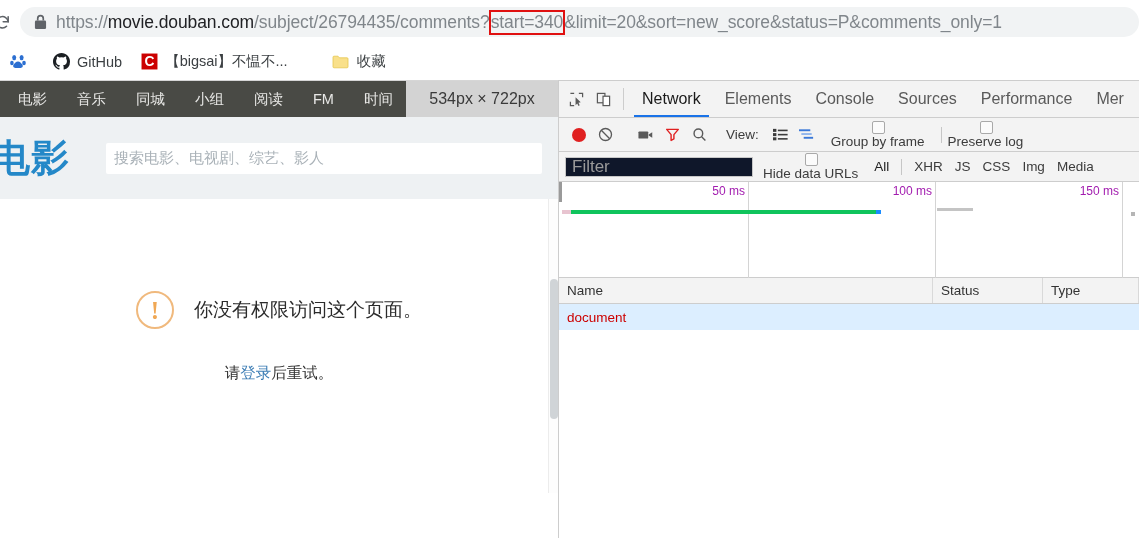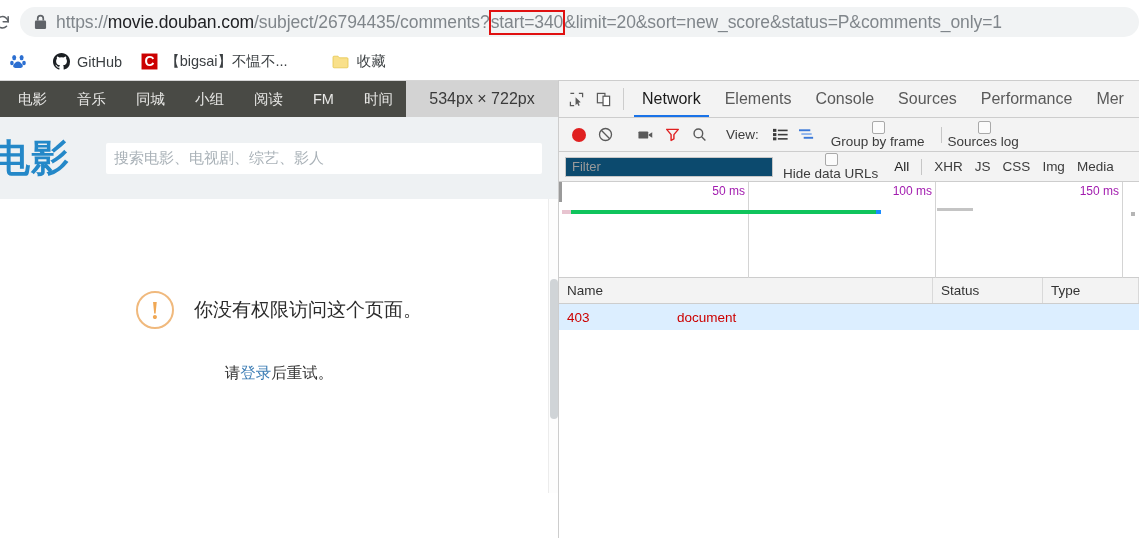--- a/index.html
+++ b/index.html
@@ -256,23 +256,23 @@
 
   .dt-filterbar {
     height: 30px;
     background: #f3f3f3;
     border-bottom: 1px solid #cdcdcd;
     display:flex; align-items:center;
     padding-left: 6px;
     font-size: 13.5px; color:#3c3c3c;
   }
   .filter-input {
-    width: 208px; height: 20px;
-    background:#0c4a6e; border:1px solid #c7c7c7;
-    font-size: 13px; color:#9a9a9a;
+    width: 188px; height: 20px;
+    background:#0f172a; border:1px solid #c7c7c7;
+    font-size: 17px; color:#9a9a9a;
     padding-left: 6px; display:flex; align-items:center;
     margin-right: 10px;
   }
   .ftype { margin: 0 6px; white-space: nowrap; }
   .ftype.active { color: #222; }
   .vsep { width:1px; height:16px; background:#c6c6c6; margin: 0 6px; }
 
   .dt-overview {
     height: 96px;
     background:#ffffff;
@@ -515,21 +515,21 @@
           </svg>
         </div>
         <div class="tb-gap"></div>
         <div class="tb-item">
           <span class="cbx"></span>
           <span class="tb-label">Group by frame</span>
         </div>
         <div class="vsep"></div>
         <div class="tb-item">
           <span class="cbx"></span>
-          <span class="tb-label">Sources log</span>
+          <span class="tb-label">Preserve log</span>
         </div>
       </div>
 
       <div class="dt-filterbar">
         <div class="filter-input">Filter</div>
         <div class="tb-item">
           <span class="cbx"></span>
           <span class="tb-label">Hide data URLs</span>
         </div>
         <span class="ftype active">All</span>
@@ -560,20 +560,19 @@
       </div>
 
       <div class="dt-tablehead">
         <div class="th th-name">Name</div>
         <div class="th th-status">Status</div>
         <div class="th th-type">Type</div>
       </div>
 
       <div class="dt-rows">
         <div class="dt-row">
-          <div class="td td-status">403</div>
           <div class="td td-type">document</div>
         </div>
       </div>
 
     </div>
   </div>
 </div>
 
 </body></html>

